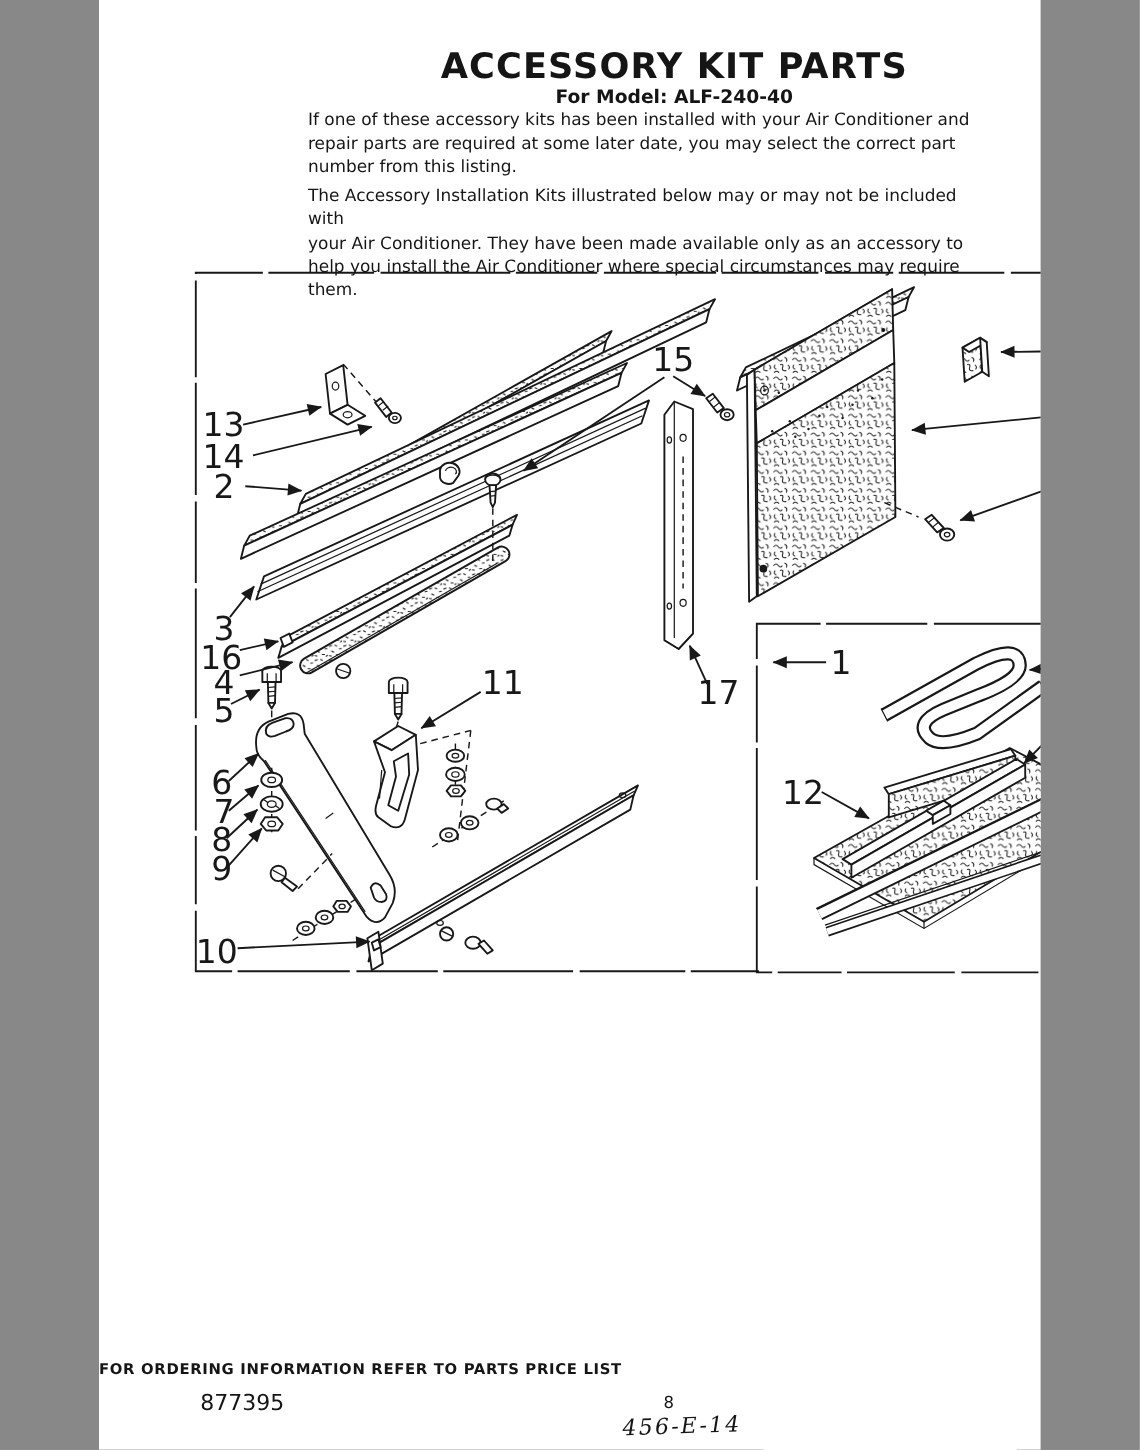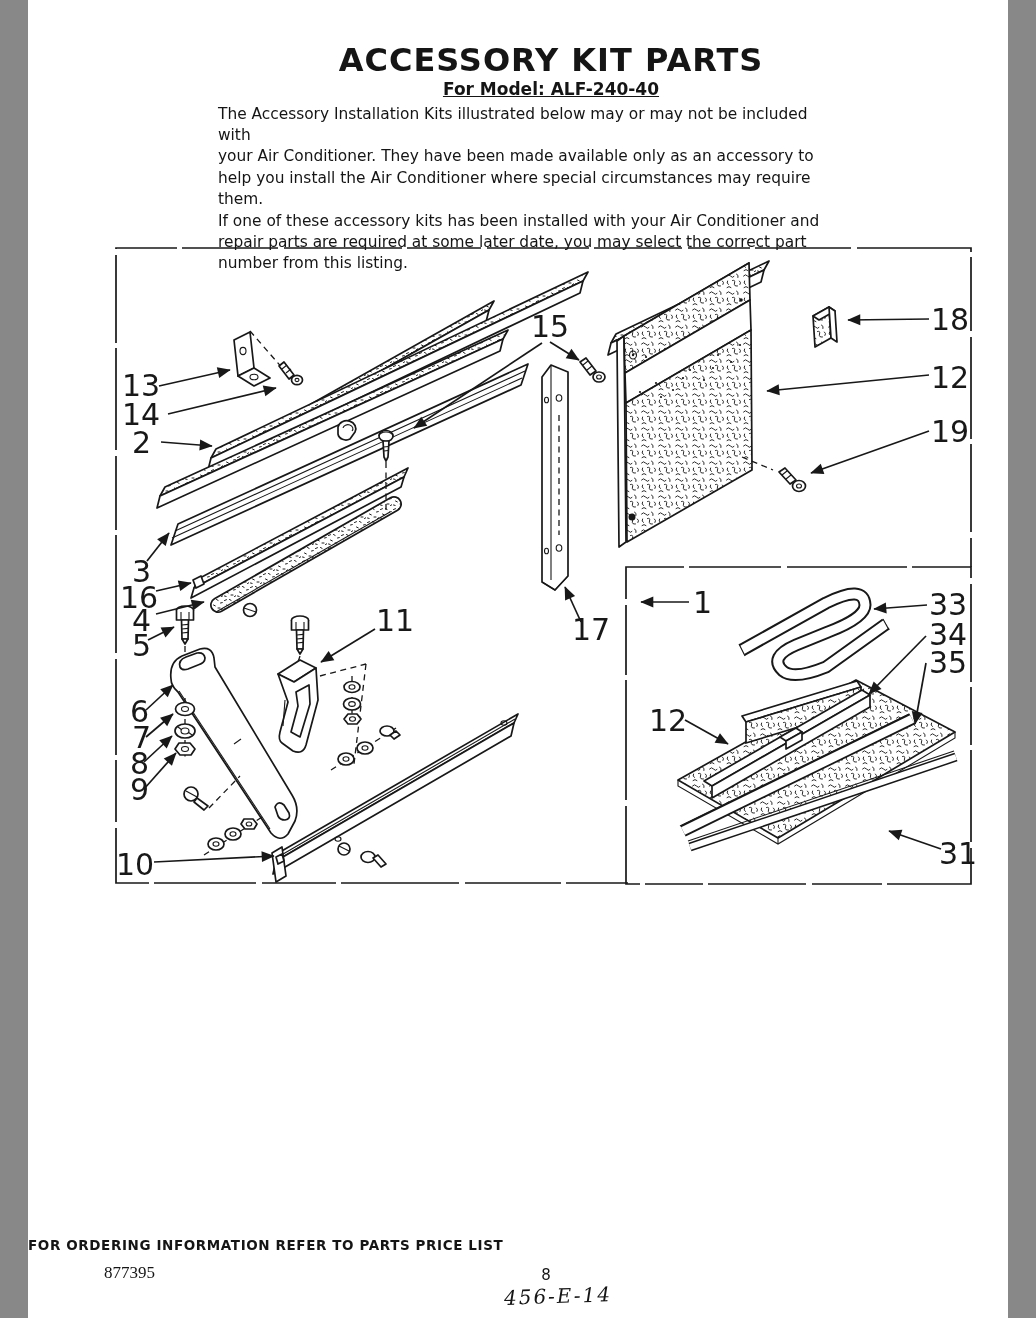--- a/index.html
+++ b/index.html
@@ -1,56 +1,56 @@
 <!DOCTYPE html>
 <html><head>
 <meta charset="utf-8">
 <style>
   html,body{margin:0;padding:0;background:#888;}
   .page{
-    position:relative;width:980px;height:1318px;background:#ffffff;
+    position:relative;width:856px;height:1318px;background:#ffffff;
     font-family:"DejaVu Sans",sans-serif;color:#151515;overflow:hidden;
     margin:0 auto;
   }
   .page-header{position:absolute;left:190px;top:44px;width:666px;}
   .page-title{margin:0;text-align:center;font-size:32px;font-weight:bold;letter-spacing:1px;line-height:1.05;}
-  .model-line{text-align:center;font-size:17px;font-weight:bold;margin-top:1px;text-decoration:underline;}
+  .model-line{text-align:center;font-size:17px;font-weight:bold;margin-top:1px;}
   .body-text{margin:0;font-size:15.4px;line-height:21.4px;white-space:pre-line;width:624px;}
   .body-text.first{margin-top:5px;}
   .diagram-svg{position:absolute;left:0;top:0;}
   .ln{stroke:#181818;fill:none;stroke-width:1.7px;}
   .thin{stroke:#181818;fill:none;stroke-width:1.1px;}
   .shape{fill:#ffffff;stroke:#181818;stroke-width:1.7px;stroke-linejoin:round;}
   .spk{fill:url(#dots);stroke:#181818;stroke-width:1.7px;stroke-linejoin:round;}
   .wrm{fill:url(#worm);stroke:#181818;stroke-width:1.7px;stroke-linejoin:round;}
   .dash{stroke:#181818;fill:none;stroke-width:1.3px;stroke-dasharray:6 4.5;}
   .callout{font-family:"DejaVu Sans",sans-serif;font-size:30px;fill:#181818;}
   .footer-note{position:absolute;left:0;top:1237px;width:1036px;text-align:left;
     font-size:13.5px;font-weight:bold;letter-spacing:0.6px;}
-  .doc-number{position:absolute;left:76px;top:1263px;font-size:17px;font-family:Liberation Serif, serif;}
+  .doc-number{position:absolute;left:92px;top:1263px;font-size:20px;}
   .page-number{position:absolute;left:0;top:1266px;width:1036px;text-align:center;font-size:15px;}
   .plate-code{position:absolute;left:0;top:1284px;width:1060px;text-align:center;
     font-family:"DejaVu Serif",serif;font-style:italic;font-size:20px;letter-spacing:2px;
     transform:rotate(-2deg);}
 </style>
 </head>
 <body>
 
 <div class="page">
 
   <header class="page-header">
     <h1 class="page-title">ACCESSORY KIT PARTS</h1>
     <div class="model-line">For Model: ALF-240-40</div>
+    <p class="body-text">If one of these accessory kits has been installed with your Air Conditioner and
+repair parts are required at some later date, you may select the correct part
+number from this listing.</p>
     <p class="body-text first">The Accessory Installation Kits illustrated below may or may not be included with
 your Air Conditioner. They have been made available only as an accessory to
 help you install the Air Conditioner where special circumstances may require
 them.</p>
-    <p class="body-text">If one of these accessory kits has been installed with your Air Conditioner and
-repair parts are required at some later date, you may select the correct part
-number from this listing.</p>
   </header>
 
   <svg class="diagram-svg" width="1036" height="1318" viewBox="0 0 1036 1318">
     <defs>
       <marker id="arr" viewBox="0 0 10 10" refX="9" refY="5" markerWidth="8.5" markerHeight="8.5" orient="auto">
         <path d="M0.5,1.2 L9.5,5 L0.5,8.8 Z" fill="#181818"></path>
       </marker>
       <pattern id="worm" width="17" height="17" patternUnits="userSpaceOnUse">
         <rect width="17" height="17" fill="#fff"></rect>
         <path d="M1.5 4 Q3.5 1.5 5.5 4 T9 4.5 M11.5 2 Q14 3 13 5.5 M2.5 9 Q1 11.5 3.5 12.5 M7.5 8.5 Q10.5 7.5 9.5 11 T12.5 14 M2 15.5 Q4 13.5 6 15.5 M14.5 9 Q16.5 10.5 15 12.5" fill="none" stroke="#1d1d1d" stroke-width="0.95" stroke-linecap="round"></path>

